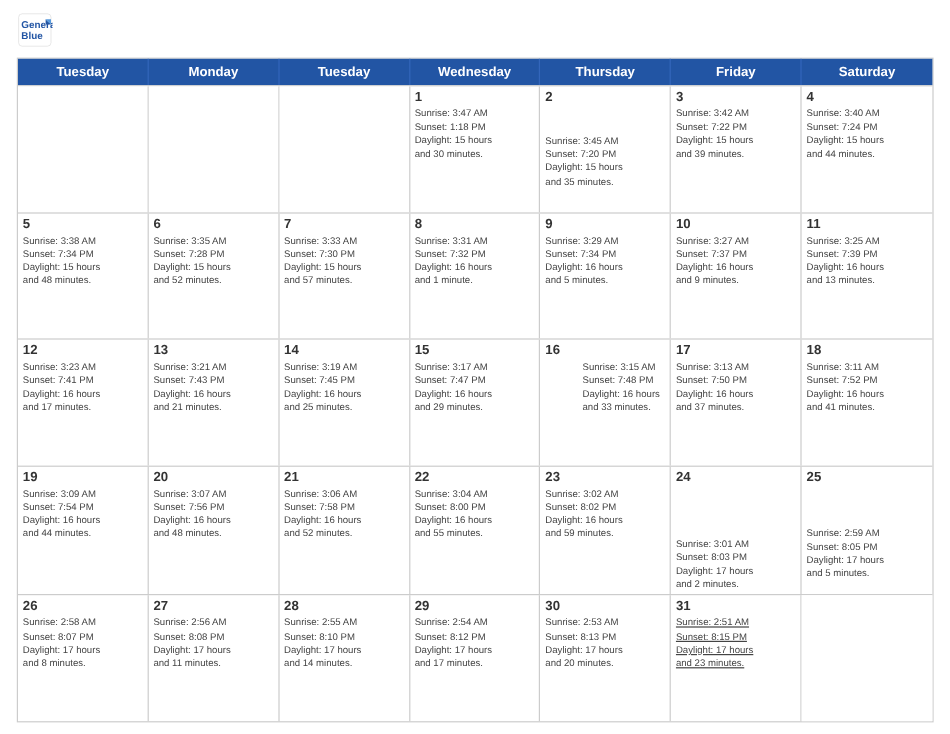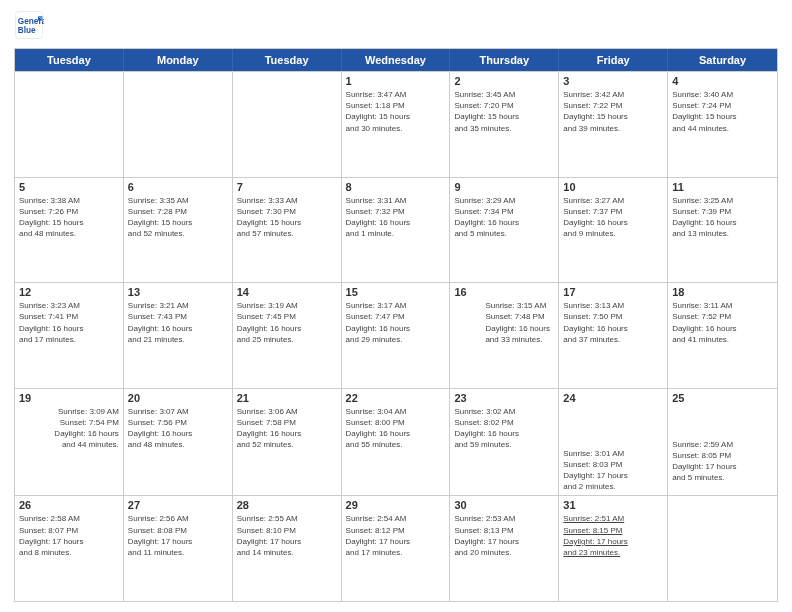--- a/index.html
+++ b/index.html
@@ -148,21 +148,21 @@
           <div class="cal-cell empty"></div>
           <div class="cal-cell">
             <div class="cell-date">1</div>
             <div class="cell-info" style="white-space: pre-line;">Sunrise: 3:47 AM
 Sunset: 1:18 PM
 Daylight: 15 hours
 and 30 minutes.</div>
           </div>
           <div class="cal-cell">
             <div class="cell-date">2</div>
-            <div class="cell-info" style="white-space: pre-line;">Sunrise: 3:45 AM
+            <div class="cell-info" style="white-space: pre-line; margin-top: 23px;">Sunrise: 3:45 AM
 Sunset: 7:20 PM
 Daylight: 15 hours
 and 35 minutes.</div>
           </div>
           <div class="cal-cell">
             <div class="cell-date">3</div>
             <div class="cell-info" style="white-space: pre-line;">Sunrise: 3:42 AM
 Sunset: 7:22 PM
 Daylight: 15 hours
 and 39 minutes.</div>
@@ -172,21 +172,21 @@
             <div class="cell-info" style="white-space: pre-line;">Sunrise: 3:40 AM
 Sunset: 7:24 PM
 Daylight: 15 hours
 and 44 minutes.</div>
           </div>
         </div>
         <div class="cal-row">
           <div class="cal-cell">
             <div class="cell-date">5</div>
             <div class="cell-info" style="white-space: pre-line;">Sunrise: 3:38 AM
-Sunset: 7:26 PM
+Sunset: 7:34 PM
 Daylight: 15 hours
 and 48 minutes.</div>
           </div>
           <div class="cal-cell">
             <div class="cell-date">6</div>
             <div class="cell-info" style="white-space: pre-line;">Sunrise: 3:35 AM
 Sunset: 7:28 PM
 Daylight: 15 hours
 and 52 minutes.</div>
           </div>
@@ -273,21 +273,21 @@
             <div class="cell-date">18</div>
             <div class="cell-info" style="white-space: pre-line;">Sunrise: 3:11 AM
 Sunset: 7:52 PM
 Daylight: 16 hours
 and 41 minutes.</div>
           </div>
         </div>
         <div class="cal-row">
           <div class="cal-cell">
             <div class="cell-date">19</div>
-            <div class="cell-info" style="white-space: pre-line; text-align: right;">Sunrise: 3:09 AM
+            <div class="cell-info" style="white-space: pre-line;">Sunrise: 3:09 AM
 Sunset: 7:54 PM
 Daylight: 16 hours
 and 44 minutes.</div>
           </div>
           <div class="cal-cell">
             <div class="cell-date">20</div>
             <div class="cell-info" style="white-space: pre-line;">Sunrise: 3:07 AM
 Sunset: 7:56 PM
 Daylight: 16 hours
 and 48 minutes.</div>

